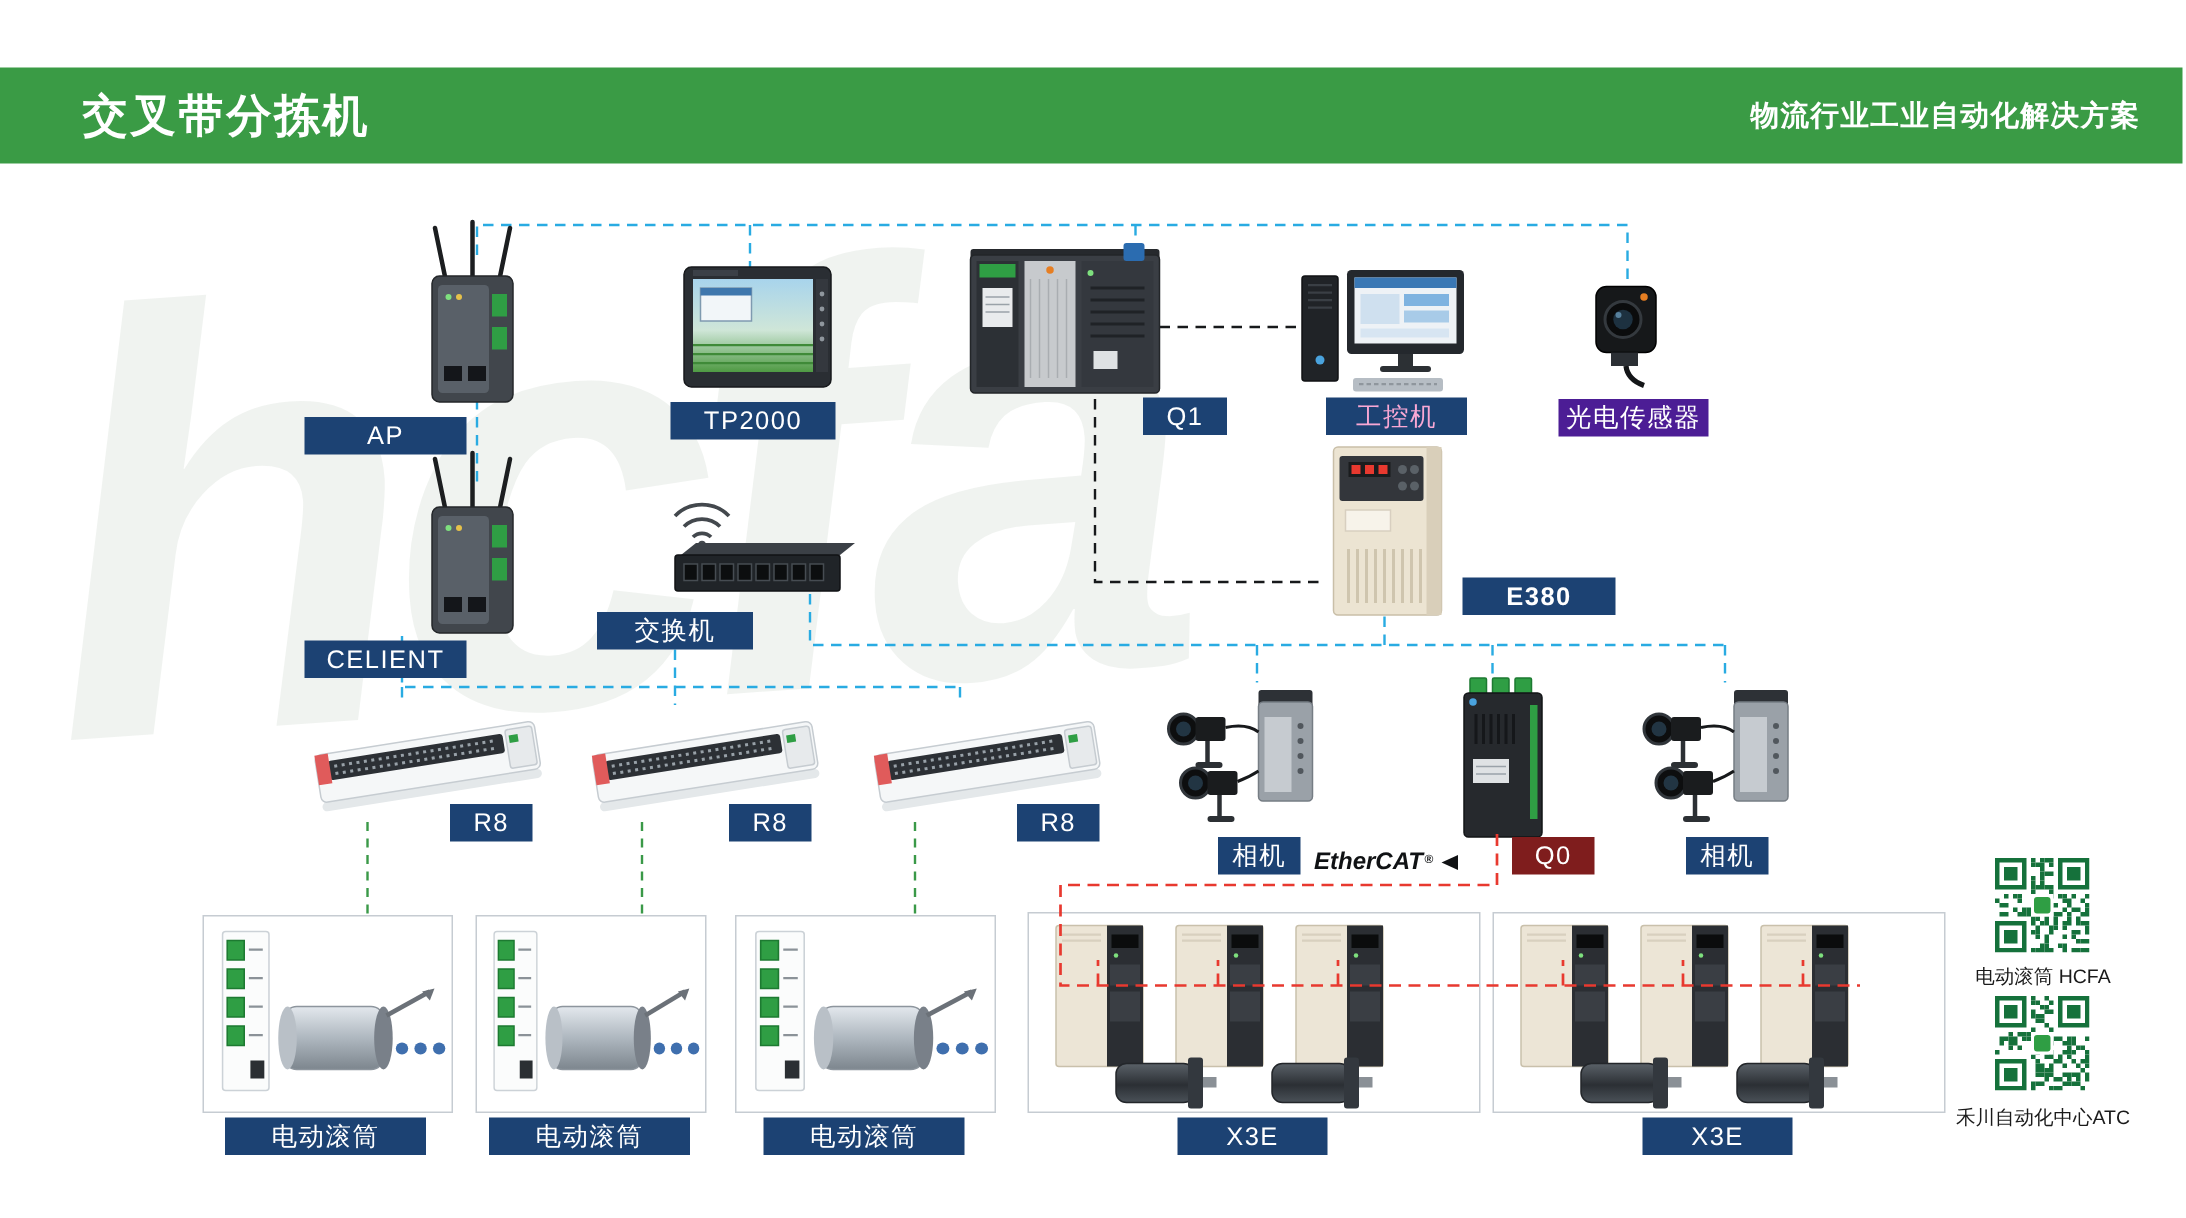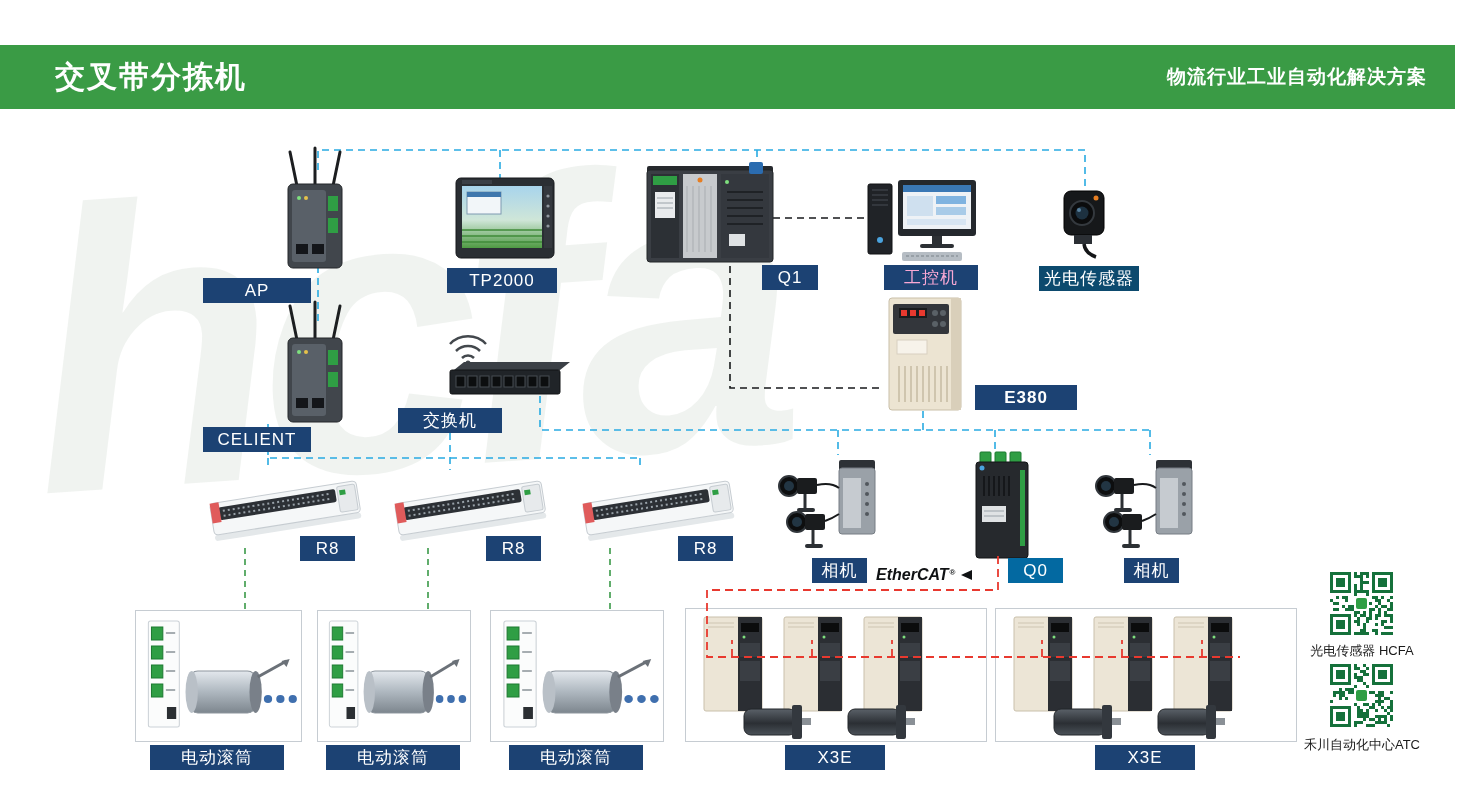--- a/index.html
+++ b/index.html
@@ -495,29 +495,29 @@
   </div>
 
   <svg class="wires-over" width="1457" height="812">
     <path class="w-ec" d="M998 556 V590 H707 V657 H1240 M732 657 V640 M812 657 V640 M892 657 V640 M1042 657 V640 M1122 657 V640 M1202 657 V640"></path>
   </svg>
 
   <div class="node-label" style="left: 203px; top: 278px; width: 108px; background-color: rgb(28, 66, 115); color: rgb(255, 255, 255);">AP</div>
   <div class="node-label" style="left: 447px; top: 268px; width: 110px; background-color: rgb(28, 66, 115); color: rgb(255, 255, 255);">TP2000</div>
   <div class="node-label" style="left: 762px; top: 265px; width: 56px; background-color: rgb(28, 66, 115); color: rgb(255, 255, 255);">Q1</div>
   <div class="node-label" style="left: 884px; top: 265px; width: 94px; background-color: rgb(28, 66, 115); color: #f9a8d4;">工控机</div>
-  <div class="node-label" style="left: 1039px; top: 266px; width: 100px; background-color: #0c4a6e; color: rgb(255, 255, 255);">光电传感器</div>
+  <div class="node-label" style="left: 1039px; top: 266px; width: 100px; background-color: #4c1d95; color: rgb(255, 255, 255);">光电传感器</div>
   <div class="node-label" style="left: 203px; top: 427px; width: 108px; background-color: rgb(28, 66, 115); color: rgb(255, 255, 255);">CELIENT</div>
   <div class="node-label" style="left: 398px; top: 408px; width: 104px; background-color: rgb(28, 66, 115); color: rgb(255, 255, 255);">交换机</div>
   <div class="node-label" style="left: 975px; top: 385px; width: 102px; background-color: rgb(28, 66, 115); color: rgb(255, 255, 255); font-weight: bold;">E380</div>
   <div class="node-label" style="left: 300px; top: 536px; width: 55px; background-color: rgb(28, 66, 115); color: rgb(255, 255, 255);">R8</div>
   <div class="node-label" style="left: 486px; top: 536px; width: 55px; background-color: rgb(28, 66, 115); color: rgb(255, 255, 255);">R8</div>
   <div class="node-label" style="left: 678px; top: 536px; width: 55px; background-color: rgb(28, 66, 115); color: rgb(255, 255, 255);">R8</div>
   <div class="node-label" style="left: 812px; top: 558px; width: 55px; background-color: rgb(28, 66, 115); color: rgb(255, 255, 255);">相机</div>
-  <div class="node-label" style="left: 1008px; top: 558px; width: 55px; background-color: #0369a1; color: rgb(255, 255, 255);">Q0</div>
+  <div class="node-label" style="left: 1008px; top: 558px; width: 55px; background-color: #7f1d1d; color: rgb(255, 255, 255);">Q0</div>
   <div class="node-label" style="left: 1124px; top: 558px; width: 55px; background-color: rgb(28, 66, 115); color: rgb(255, 255, 255);">相机</div>
   <div class="node-label" style="left: 150px; top: 745px; width: 134px; background-color: rgb(28, 66, 115); color: rgb(255, 255, 255);">电动滚筒</div>
   <div class="node-label" style="left: 326px; top: 745px; width: 134px; background-color: rgb(28, 66, 115); color: rgb(255, 255, 255);">电动滚筒</div>
   <div class="node-label" style="left: 509px; top: 745px; width: 134px; background-color: rgb(28, 66, 115); color: rgb(255, 255, 255);">电动滚筒</div>
   <div class="node-label" style="left: 785px; top: 745px; width: 100px; background-color: rgb(28, 66, 115); color: rgb(255, 255, 255);">X3E</div>
   <div class="node-label" style="left: 1095px; top: 745px; width: 100px; background-color: rgb(28, 66, 115); color: rgb(255, 255, 255);">X3E</div>
 
 
   <div class="ec-logo">
     <span>EtherCAT</span>
@@ -651,21 +651,21 @@
         <rect x="6" y="6" width="9" height="9" fill="#15713b"></rect>
         <rect x="42" y="0" width="21" height="21" fill="#15713b"></rect>
         <rect x="45" y="3" width="15" height="15" fill="#fff"></rect>
         <rect x="48" y="6" width="9" height="9" fill="#15713b"></rect>
         <rect x="0" y="42" width="21" height="21" fill="#15713b"></rect>
         <rect x="3" y="45" width="15" height="15" fill="#fff"></rect>
         <rect x="6" y="48" width="9" height="9" fill="#15713b"></rect>
         <rect x="24" y="24" width="15" height="15" fill="#fff"></rect>
         <rect x="26" y="26" width="11" height="11" rx="2" fill="#2f9e44"></rect>
       </svg></div>
-  <div class="qr-caption" style="left:1302px;top:642px;width:120px;">光电传感器 HCFA</div>
+  <div class="qr-caption" style="left:1302px;top:642px;width:120px;">电动滚筒 HCFA</div>
   <div class="qr" style="left:1330px;top:664px;"><svg width="63" height="63">
         <rect x="24" y="0" width="3" height="3" fill="#15713b"></rect>
         <rect x="33" y="0" width="3" height="3" fill="#15713b"></rect>
         <rect x="24" y="3" width="3" height="3" fill="#15713b"></rect>
         <rect x="27" y="3" width="3" height="3" fill="#15713b"></rect>
         <rect x="36" y="3" width="3" height="3" fill="#15713b"></rect>
         <rect x="30" y="6" width="3" height="3" fill="#15713b"></rect>
         <rect x="33" y="6" width="3" height="3" fill="#15713b"></rect>
         <rect x="24" y="9" width="3" height="3" fill="#15713b"></rect>
         <rect x="33" y="9" width="3" height="3" fill="#15713b"></rect>

